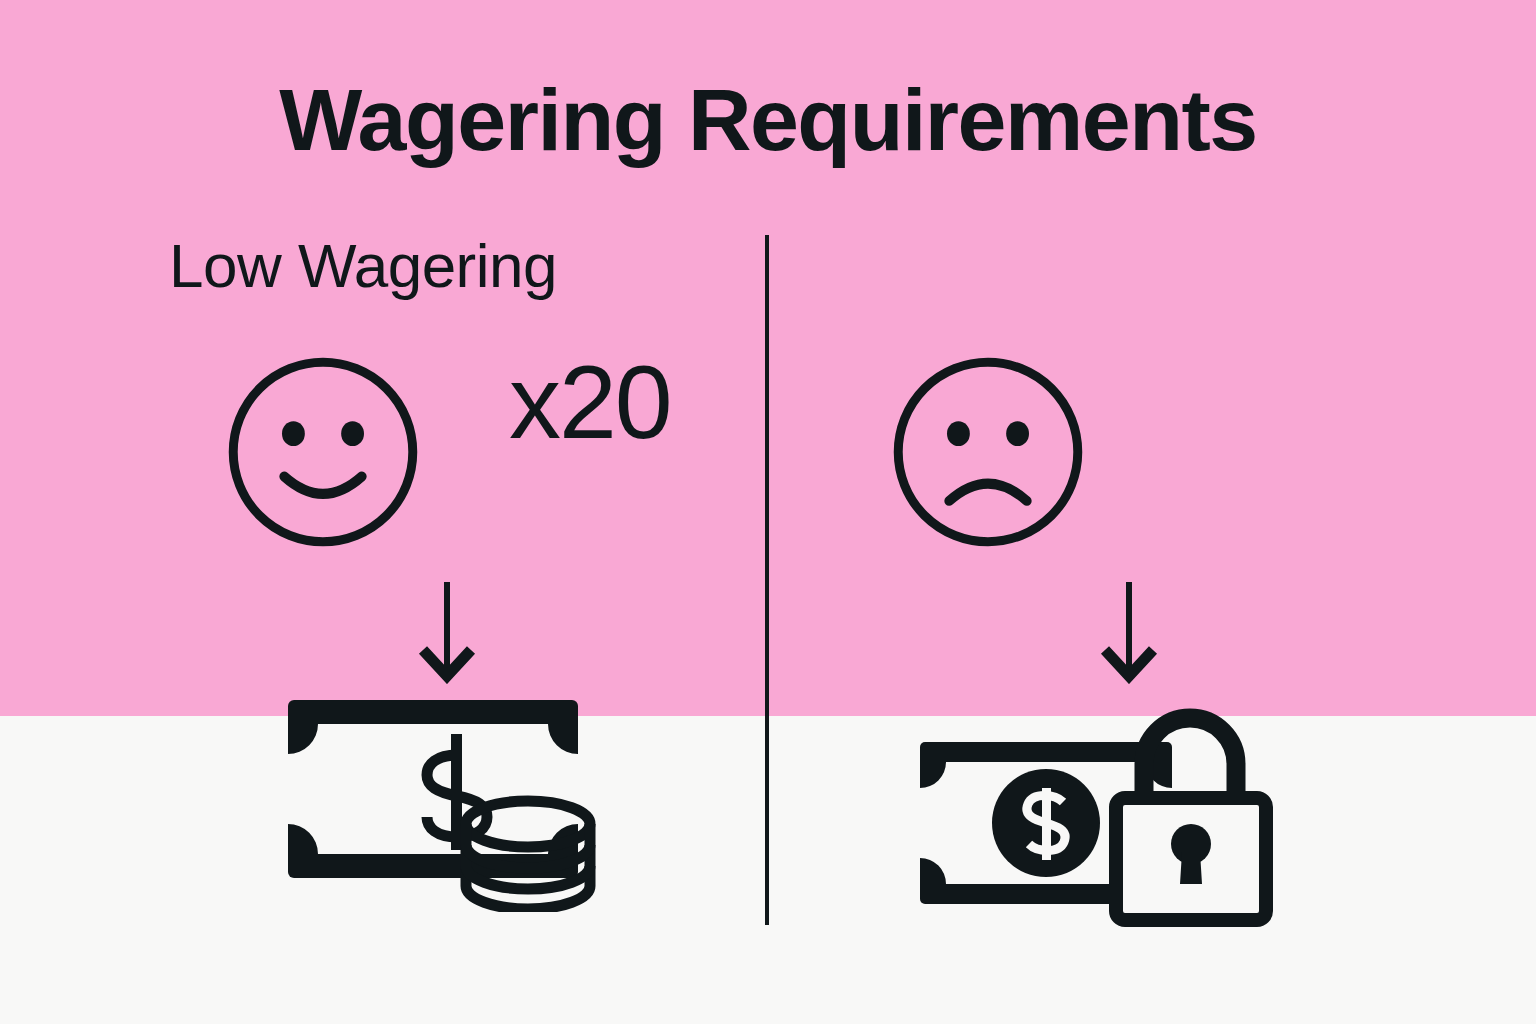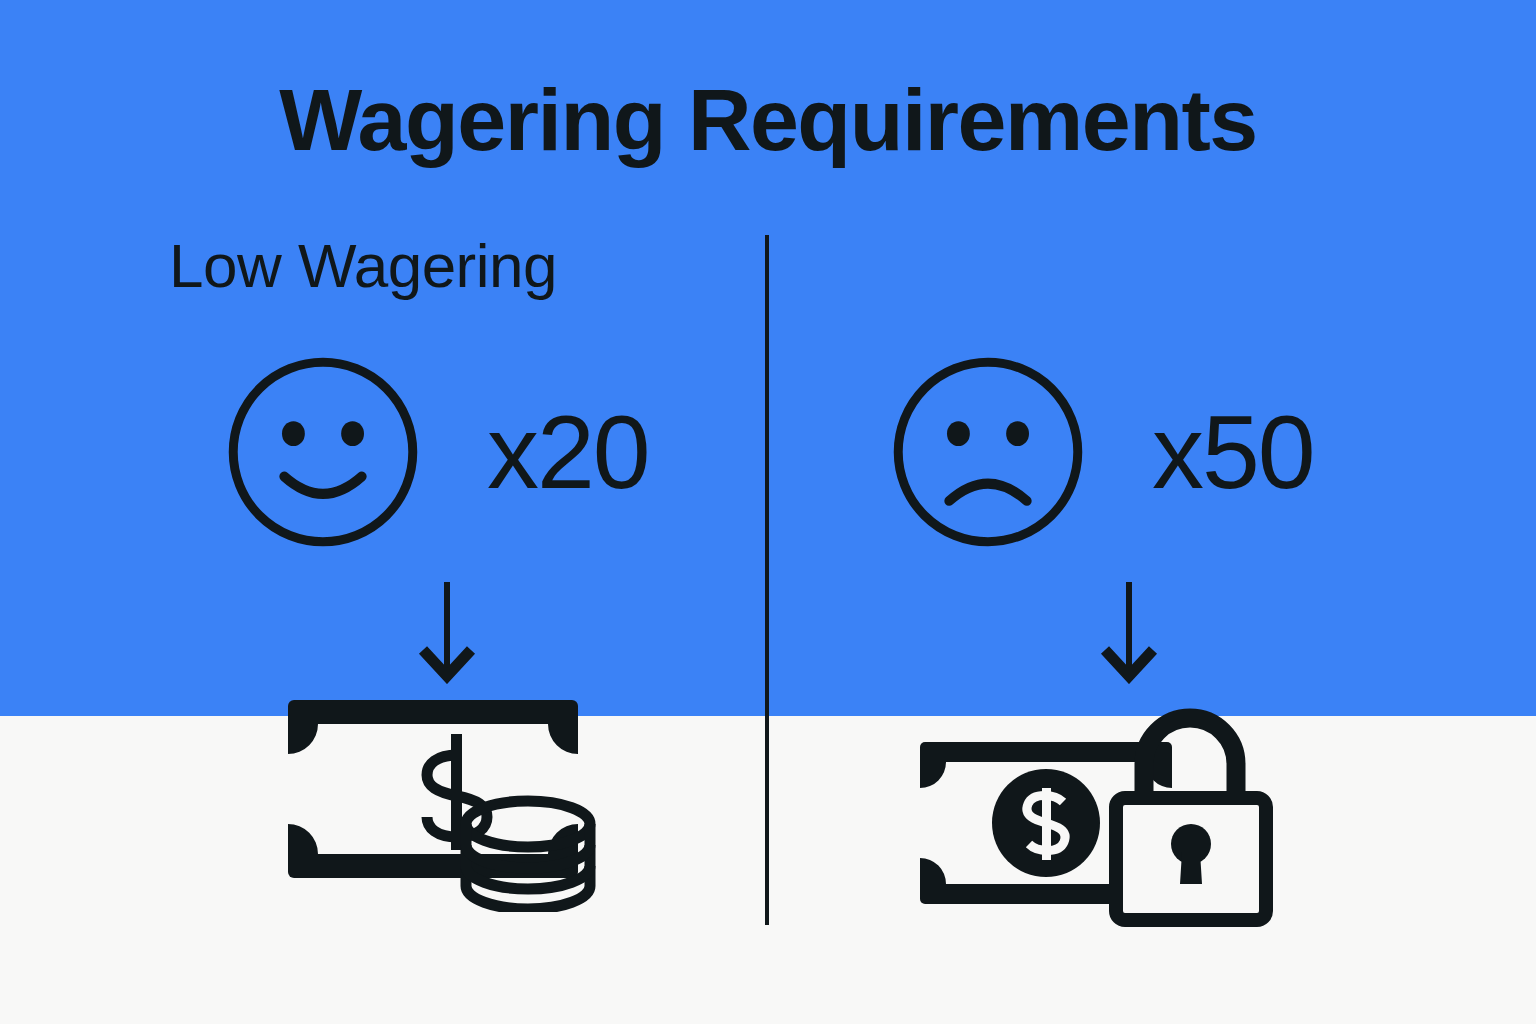--- a/index.html
+++ b/index.html
@@ -13,21 +13,21 @@
     background: #f8f8f7;
     font-family: "Liberation Sans", sans-serif;
     color: #10171a;
     overflow: hidden;
   }
 
   .infographic {
     position: relative;
     width: 1536px;
     height: 716px;
-    background: #3b82f6;
+    background: #f9a8d4;
   }
 
   
   .title {
     position: absolute;
     top: 74px;
     left: 0;
     width: 1536px;
     text-align: center;
     font-size: 88px;
@@ -71,22 +71,21 @@
     white-space: nowrap;
   }
   .panel-left .panel-heading  { transform: translateX(-33px); }
   .panel-right .panel-heading { transform: translateX(-45px); }
 
   
   .face-row {
     position: absolute;
     top: 118px;
     display: flex;
-    align-items: center;
-    gap: 62px;
+    gap: 84px;
   }
   .panel-left .face-row  { left: 205px; }
   .panel-right .face-row { left: 110px; }
 
   .face-icon { display: block; }
 
   .multiplier {
     font-size: 104px;
     font-weight: 500;
     letter-spacing: -2px;
@@ -179,21 +178,20 @@
 
       <span class="face-icon">
         <svg width="204" height="204" viewBox="0 0 100 100" aria-hidden="true">
           <circle cx="50" cy="50" r="44" fill="none" stroke="#10171a" stroke-width="4.4"></circle>
           <ellipse cx="35.5" cy="41" rx="5.6" ry="6.1" fill="#10171a"></ellipse>
           <ellipse cx="64.5" cy="41" rx="5.6" ry="6.1" fill="#10171a"></ellipse>
           <path d="M31 74 Q50 57 69 74" fill="none" stroke="#10171a" stroke-width="4.8" stroke-linecap="round"></path>
         </svg>
       </span>
 
-      <span class="multiplier">x50</span>
     </div>
 
     <div class="arrow-wrap">
       <svg width="66" height="104" viewBox="0 0 66 104" aria-hidden="true">
         <line x1="33" y1="2" x2="33" y2="93" stroke="#10171a" stroke-width="6"></line>
         <path d="M9 70 L33 96 L57 70" fill="none" stroke="#10171a" stroke-width="11" stroke-linecap="butt" stroke-linejoin="miter"></path>
       </svg>
     </div>
 
     <div class="money-wrap">

